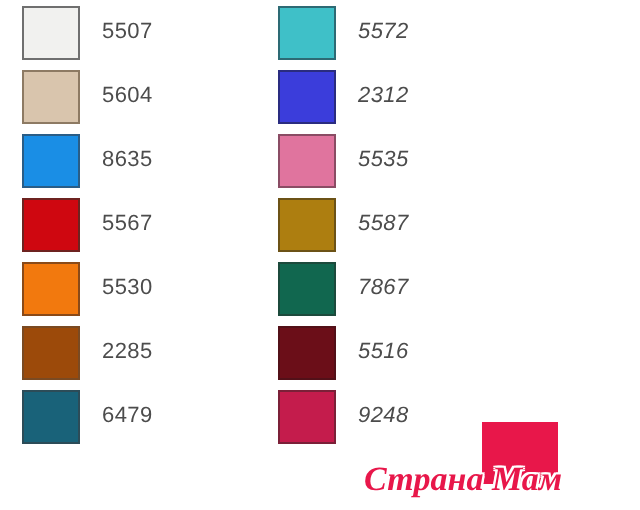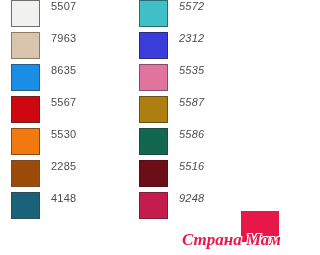--- a/index.html
+++ b/index.html
@@ -25,20 +25,21 @@
     position: absolute;
     top: 0;
   }
   #col-left  { left: 11px; }
   #col-right { left: 139px; font-style: italic; }
 
   .swatch-row {
     position: relative;
     height: 32px;
     display: flex;
+    align-items: center;
   }
   .swatch-chip {
     width: 29px;
     height: 27px;
     box-sizing: border-box;
     border-style: solid;
     border-width: 1px;
     flex: 0 0 auto;
   }
   .swatch-label {
@@ -89,41 +90,41 @@
 
 <div id="legend">
 
   <div class="column" id="col-left">
       <div class="swatch-row">
         <div class="swatch-chip" style="background: rgb(241, 241, 239); border-color: rgb(111, 111, 111);"></div>
         <div class="swatch-label">5507</div>
       </div>
       <div class="swatch-row">
         <div class="swatch-chip" style="background: rgb(217, 197, 173); border-color: rgb(141, 122, 99);"></div>
-        <div class="swatch-label">7963</div>
+        <div class="swatch-label">5604</div>
       </div>
       <div class="swatch-row">
         <div class="swatch-chip" style="background: rgb(26, 142, 229); border-color: rgb(42, 93, 134);"></div>
         <div class="swatch-label">8635</div>
       </div>
       <div class="swatch-row">
         <div class="swatch-chip" style="background: rgb(207, 7, 16); border-color: rgb(109, 35, 32);"></div>
         <div class="swatch-label">5567</div>
       </div>
       <div class="swatch-row">
         <div class="swatch-chip" style="background: rgb(242, 121, 14); border-color: rgb(138, 74, 24);"></div>
         <div class="swatch-label">5530</div>
       </div>
       <div class="swatch-row">
         <div class="swatch-chip" style="background: rgb(156, 74, 10); border-color: rgb(122, 74, 34);"></div>
         <div class="swatch-label">2285</div>
       </div>
       <div class="swatch-row">
         <div class="swatch-chip" style="background: rgb(25, 98, 121); border-color: rgb(44, 76, 88);"></div>
-        <div class="swatch-label">4148</div>
+        <div class="swatch-label">6479</div>
       </div>
     </div>
   <div class="column" id="col-right">
       <div class="swatch-row">
         <div class="swatch-chip" style="background: rgb(63, 192, 200); border-color: rgb(45, 106, 116);"></div>
         <div class="swatch-label">5572</div>
       </div>
       <div class="swatch-row">
         <div class="swatch-chip" style="background: rgb(59, 61, 219); border-color: rgb(42, 44, 128);"></div>
         <div class="swatch-label">2312</div>
@@ -131,21 +132,21 @@
       <div class="swatch-row">
         <div class="swatch-chip" style="background: rgb(224, 116, 158); border-color: rgb(138, 76, 100);"></div>
         <div class="swatch-label">5535</div>
       </div>
       <div class="swatch-row">
         <div class="swatch-chip" style="background: rgb(173, 126, 16); border-color: rgb(108, 82, 22);"></div>
         <div class="swatch-label">5587</div>
       </div>
       <div class="swatch-row">
         <div class="swatch-chip" style="background: rgb(17, 103, 79); border-color: rgb(28, 74, 60);"></div>
-        <div class="swatch-label">5586</div>
+        <div class="swatch-label">7867</div>
       </div>
       <div class="swatch-row">
         <div class="swatch-chip" style="background: rgb(107, 14, 24); border-color: rgb(82, 16, 24);"></div>
         <div class="swatch-label">5516</div>
       </div>
       <div class="swatch-row">
         <div class="swatch-chip" style="background: rgb(196, 28, 76); border-color: rgb(123, 32, 56);"></div>
         <div class="swatch-label">9248</div>
       </div>
     </div>

